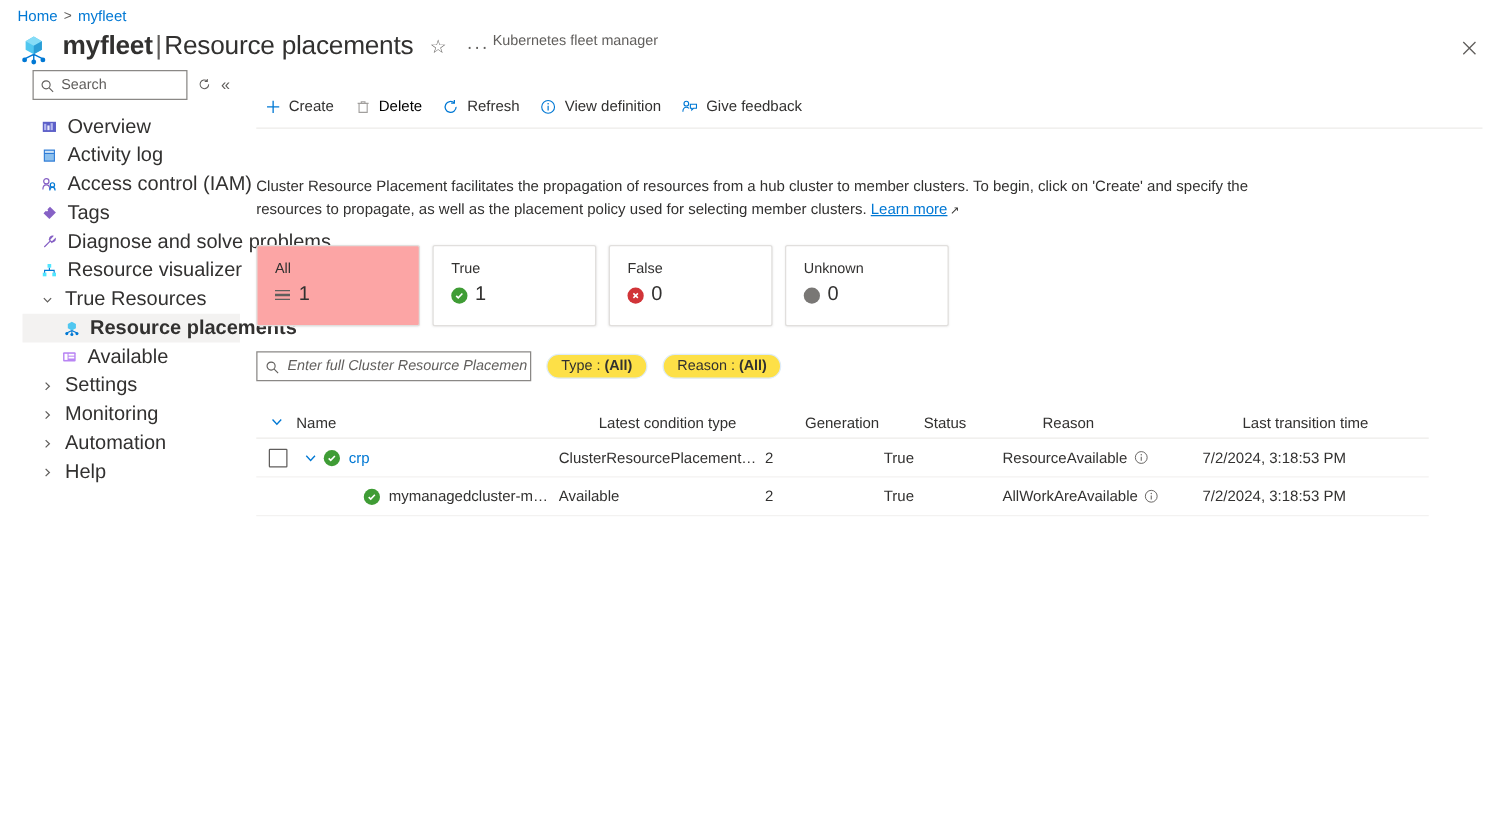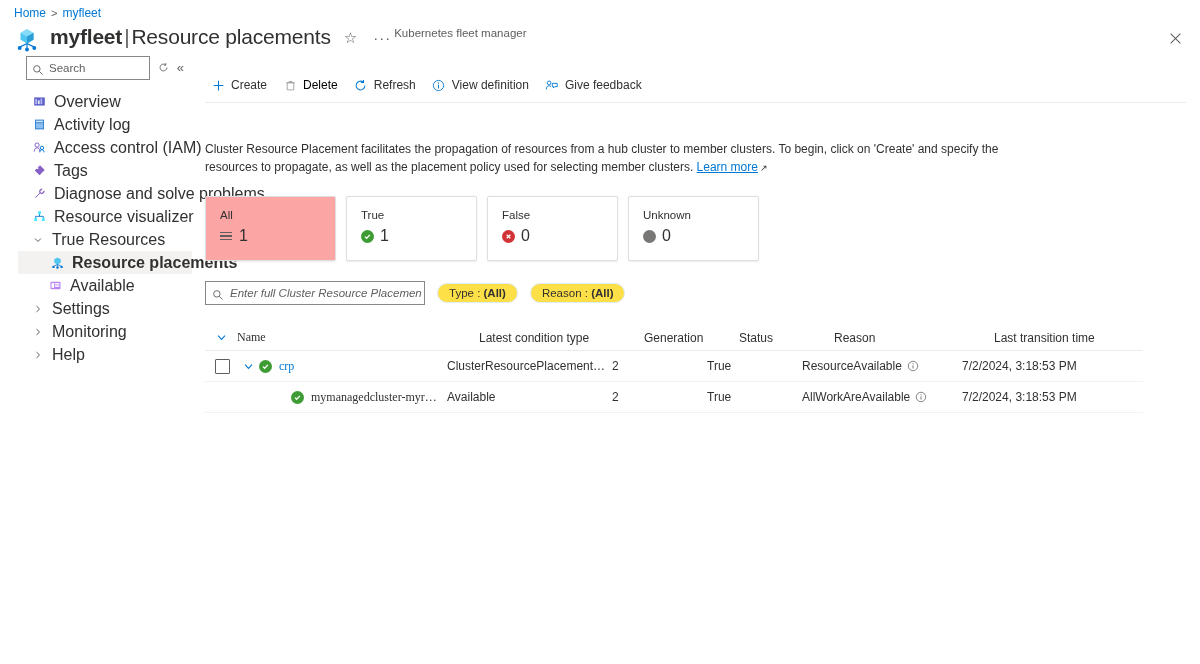--- a/index.html
+++ b/index.html
@@ -132,21 +132,21 @@
   }
   .pill b { font-weight: 700; }
 
   
   .table { margin-top: 20px; width: 938px; }
   .thead { display:flex; align-items:center; height: 26px; border-bottom:1px solid #edebe9; font-size: 12px; color:#323130; }
   .thead .th { font-weight: 400; }
   .trow { display:flex; align-items:center; height: 31px; border-bottom:1px solid #f3f2f1; font-size: 12px; color:#323130; }
   .col-sel { width: 32px; display:flex; align-items:center; justify-content:flex-start; padding-left:10px; flex:0 0 32px;}
   .col-exp { width: 22px; flex:0 0 22px; display:flex; align-items:center; justify-content:center; color:#0078d4; }
-  .col-name { width: 220px; flex:0 0 220px; display:flex; align-items:center; gap:7px;font-family:Liberation Serif, serif; }
+  .col-name { width: 220px; flex:0 0 220px; display:flex; align-items:center; gap:7px; }
   .col-cond { width: 165px; flex:0 0 165px; }
   .col-gen  { width: 95px;  flex:0 0 95px; }
   .col-stat { width: 95px;  flex:0 0 95px; }
   .col-reas { width: 160px; flex:0 0 160px; display:flex; align-items:center; gap:5px;}
   .col-time { width: 170px; flex:0 0 170px; }
 
   .hdr-chev { width: 32px; flex:0 0 32px; display:flex; align-items:center; justify-content:center; color:#0078d4; font-size:11px; cursor:pointer;}
   .chkbox { width: 15px; height:15px; border:1px solid #605e5c; background:#fff; border-radius:1px; cursor:pointer; }
   .link { color:#0078d4; cursor:pointer; text-decoration:none; }
   .truncate { overflow:hidden; text-overflow: ellipsis; white-space:nowrap; padding-right: 6px; }
@@ -327,20 +327,28 @@
 
       <div class="navitem">
         <span class="chev">
           <svg viewBox="0 0 12 12" width="10" height="10">
               <path d="M4.2 2.5 L7.8 6 L4.2 9.5" stroke="#605e5c" stroke-width="1.2" fill="none"></path>
             </svg>
         </span>
         <span>Monitoring</span>
       </div>
 
+      <div class="navitem">
+        <span class="chev">
+          <svg viewBox="0 0 12 12" width="10" height="10">
+              <path d="M4.2 2.5 L7.8 6 L4.2 9.5" stroke="#605e5c" stroke-width="1.2" fill="none"></path>
+            </svg>
+        </span>
+        <span>Automation</span>
+      </div>
 
       <div class="navitem">
         <span class="chev">
           <svg viewBox="0 0 12 12" width="10" height="10">
               <path d="M4.2 2.5 L7.8 6 L4.2 9.5" stroke="#605e5c" stroke-width="1.2" fill="none"></path>
             </svg>
         </span>
         <span>Help</span>
       </div>
 

